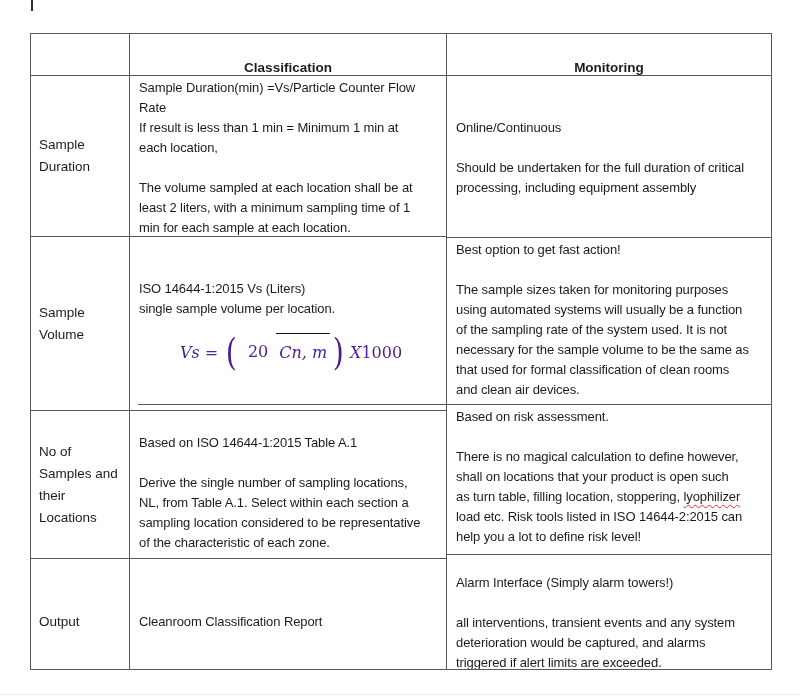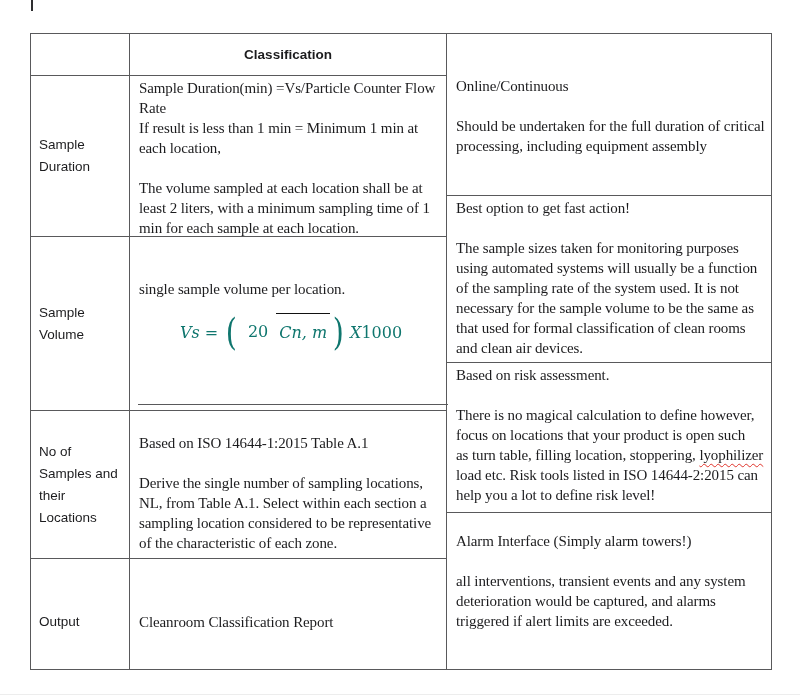--- a/index.html
+++ b/index.html
@@ -15,45 +15,45 @@
     border:1px solid #59595b; box-sizing:border-box; display:flex; background:#fff;
   }
   .col { display:flex; flex-direction:column; box-sizing:border-box; }
   .col-labels { width:99px; border-right:1px solid #59595b; }
   .col-class  { width:317px; border-right:1px solid #59595b; }
   .col-mon    { flex:1; }
 
   .cell { box-sizing:border-box; border-bottom:1px solid #59595b; overflow:hidden; }
   .cell.last { border-bottom:none; flex:1;margin-top:16px; }
 
-  .head-cell { display:flex; align-items:center; justify-content:center;
+  .head-cell { display:flex; align-items:flex-end; justify-content:center;
                font-weight:bold; font-size:13.5px; letter-spacing:0; }
 
   .label-cell { display:flex; flex-direction:column; justify-content:center; padding-left:8px; }
   .label-line { font-size:13.5px; line-height:22px; white-space:nowrap; }
 
   .pad { padding:2px 3px 0 9px; }
-  .line { font-size:15px; line-height:20px; min-height:20px;
-          white-space:nowrap; letter-spacing:-0.1px;font-family:Liberation Serif, serif; }
+  .line { font-size:13px; line-height:20px; min-height:20px;
+          white-space:nowrap; letter-spacing:-0.1px; }
 
   .vcenter { display:flex; align-items:center; padding-left:9px; }
 
   .misspell {
     text-decoration:underline; text-decoration-style:wavy;
     text-decoration-color:#e0342b; text-decoration-thickness:1px;
     text-underline-offset:3px;
   }
 
   
   .partial-line { position:absolute; left:107px; top:370px; width:310px; height:1px; background:#59595b; }
 
   
   .formula {
     margin-top:14px; display:flex; align-items:center; justify-content:center;
-    font-family:"DejaVu Serif", serif; font-style:italic; font-size:16px; color:#0f766e;
+    font-family:"DejaVu Serif", serif; font-style:italic; font-size:16px; color:#4c1d95;
   }
   .f-var { margin-right:5px; }
   .f-eq  { font-style:normal; margin-right:6px; }
   .paren { font-size:38px; font-style:normal; font-weight:400; line-height:0.9;
            transform:scaleX(0.75); }
   .frac  { display:inline-flex; align-items:center; margin:0 1px; }
   .frac .num { font-style:normal; line-height:20px; padding:0 8px; }
   .frac .den { border-top:1.4px solid #111; line-height:21px; padding:8px 3px; }
   .f-mult { margin-left:4px; }
   .f-factor { font-style:normal; }
@@ -98,20 +98,21 @@
       <div class="line">each location,</div>
       <div class="line"></div>
       <div class="line">The volume sampled at each location shall be at</div>
       <div class="line">least 2 liters, with a minimum sampling time of 1</div>
       <div class="line">min for each sample at each location.</div>
     </div>
 
     <div class="cell pad" style="height:174px">
       <div class="line"></div>
       <div class="line"></div>
+      <div class="line">ISO 14644-1:2015 Vs (Liters)</div>
       <div class="line">single sample volume per location.</div>
       <div class="formula">
         <span class="f-var">Vs</span>
         <span class="f-eq">=</span>
         <span class="paren">(</span>
         <span class="frac">
           <span class="num">20</span>
           <span class="den">Cn, m</span>
         </span>
         <span class="paren">)</span>
@@ -129,20 +130,23 @@
       <div class="line">sampling location considered to be representative</div>
       <div class="line">of the characteristic of each zone.</div>
     </div>
 
     <div class="cell last vcenter">
       <div class="line">Cleanroom Classification Report</div>
     </div>
   </div>
 
   <div class="col col-mon">
+    <div class="cell head-cell" style="height:42px">
+      <span>Monitoring</span>
+    </div>
 
     <div class="cell pad" style="height:162px">
       <div class="line"></div>
       <div class="line"></div>
       <div class="line">Online/Continuous</div>
       <div class="line"></div>
       <div class="line">Should be undertaken for the full duration of critical</div>
       <div class="line">processing, including equipment assembly</div>
     </div>
 
@@ -154,21 +158,21 @@
       <div class="line">of the sampling rate of the system used. It is not</div>
       <div class="line">necessary for the sample volume to be the same as</div>
       <div class="line">that used for formal classification of clean rooms</div>
       <div class="line">and clean air devices.</div>
     </div>
 
     <div class="cell pad" style="height:150px">
       <div class="line">Based on risk assessment.</div>
       <div class="line"></div>
       <div class="line">There is no magical calculation to define however,</div>
-      <div class="line">focus on locations that your product is open such</div>
+      <div class="line">shall on locations that your product is open such</div>
       <div class="line"><span>as turn table, filling location, stoppering, </span><span class="misspell">lyophilizer</span></div>
       <div class="line">load etc. Risk tools listed in ISO 14644-2:2015 can</div>
       <div class="line">help you a lot to define risk level!</div>
     </div>
 
     <div class="cell last pad">
       <div class="line">Alarm Interface (Simply alarm towers!)</div>
       <div class="line"></div>
       <div class="line">all interventions, transient events and any system</div>
       <div class="line">deterioration would be captured, and alarms</div>

